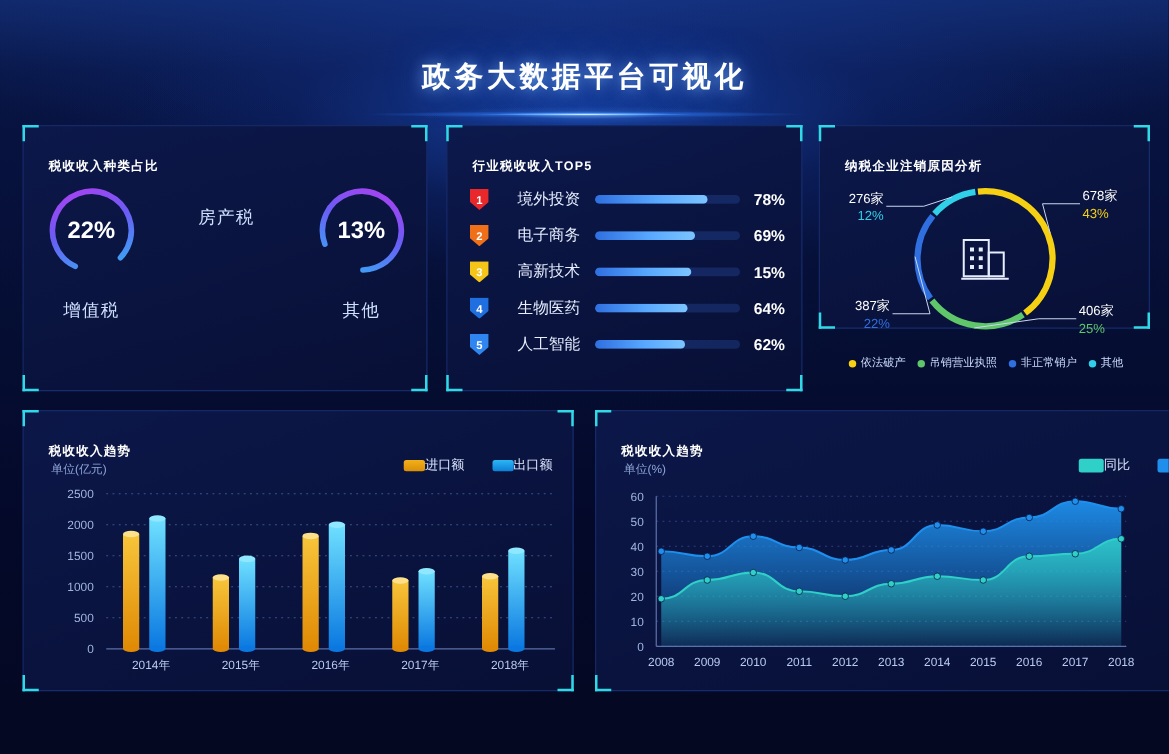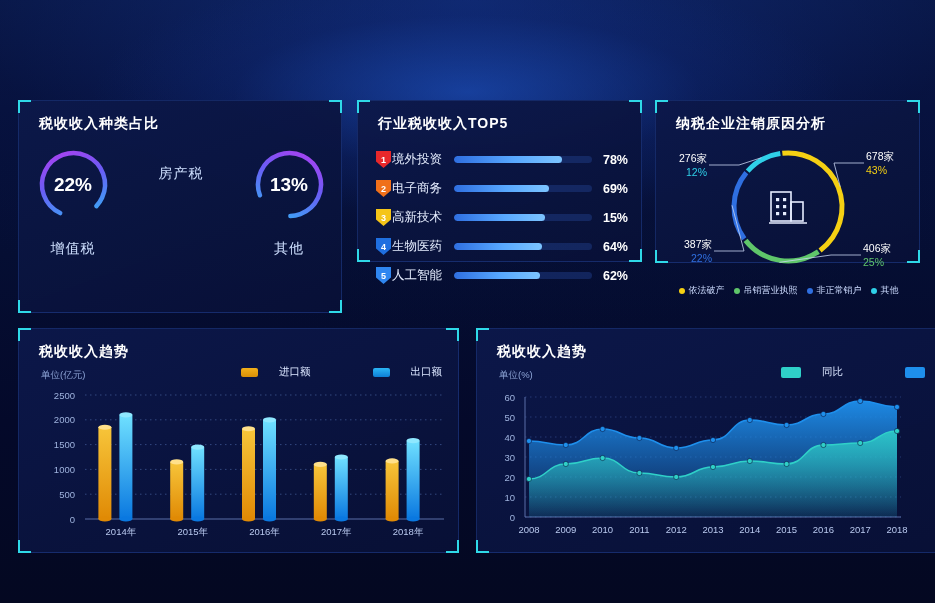--- a/index.html
+++ b/index.html
@@ -36,31 +36,31 @@
     position:absolute; left:0; top:0; width:935px; height:92px;
     background:linear-gradient(180deg, rgba(26,62,150,.45) 0%, rgba(16,40,110,.20) 60%, rgba(5,12,46,0) 100%);
   }
   
   .panel {
     position:absolute;
     background:linear-gradient(160deg, rgba(12,24,74,.96) 0%, rgba(10,20,64,.96) 50%, rgba(8,16,54,.97) 100%);
     border:1px solid rgba(42,84,180,.35);
   }
   .panel-title {
-    position:absolute; left:20px; top:14px;
-    font-size:14px; font-weight:bold; color:#ffffff; letter-spacing:1px;
+    position:absolute; left:20px; top:25px;
+    font-size:10px; font-weight:bold; color:#ffffff; letter-spacing:1px;
   }
   .corner { position:absolute; width:13px; height:13px; }
   .corner.tl { left:-1px; top:-1px; border-left:2px solid #2fd9e8; border-top:2px solid #2fd9e8; }
   .corner.tr { right:-1px; top:-1px; border-right:2px solid #2fd9e8; border-top:2px solid #2fd9e8; }
   .corner.bl { left:-1px; bottom:-1px; border-left:2px solid #2fd9e8; border-bottom:2px solid #2fd9e8; }
   .corner.br { right:-1px; bottom:-1px; border-right:2px solid #2fd9e8; border-bottom:2px solid #2fd9e8; }
 
   #panel-ratio { left:18px; top:100px; width:324px; height:213px; }
-  #panel-top5  { left:357px; top:100px; width:285px; height:162px;text-decoration:underline; }
+  #panel-top5  { left:357px; top:100px; width:285px; height:213px;text-decoration:underline; }
   #panel-reason{ left:655px; top:100px; width:265px; height:163px; }
   #panel-bar   { left:18px; top:328px; width:441px; height:225px; }
   #panel-line  { left:476px; top:328px; width:508px; height:225px; }
 
   
   .gauges { position:absolute; left:0; top:46px; width:324px; height:150px; display:flex; }
   .gauge-cell { flex:1; display:flex; flex-direction:column; align-items:center; }
   .gauge-ring { position:relative; width:75px; height:75px; }
   .gauge-val {
     position:absolute; left:0; top:0; width:75px; height:75px;
@@ -71,48 +71,54 @@
 
   
   .rank-list { position:absolute; left:18px; top:44px; width:252px; }
   .rank-row { display:flex; align-items:center; height:29px; }
   .rank-badge {
     width:15px; height:17px; flex:0 0 15px; position:relative;
     display:flex; align-items:center; justify-content:center;
     font-size:9px; font-weight:bold; color:#fff;
     clip-path:polygon(0 0,100% 0,100% 62%,50% 100%,0 62%);
   }
-  .rank-name { width:62px; flex:0 0 62px; margin-left:1px; font-size:12.5px; color:#e6eeff; }
+  .rank-name { width:62px; flex:0 0 62px; margin-left:23px; font-size:12.5px; color:#e6eeff; }
   .rank-bar-wrap { flex:1; height:7px; background:rgba(30,56,128,.55); border-radius:4px; overflow:hidden; }
   .rank-bar { height:7px; border-radius:4px; background:linear-gradient(90deg,#2f6fe0 0%,#58a8ff 55%,#7cc4ff 100%); }
   .rank-pct { width:36px; flex:0 0 36px; text-align:right; font-size:12.5px; font-weight:bold; color:#ffffff; }
 
   
   .reason-wrap { position:absolute; left:0; top:32px; width:265px; height:148px; }
   .reason-legend {
     position:absolute; left:0; top:183px; width:265px;
     display:flex; justify-content:center; gap:9px; font-size:9px; color:#cddcff;
   }
   .lg-item { display:flex; align-items:center; gap:4px; }
   .lg-dot { width:6px; height:6px; border-radius:50%; }
 
   
   .unit { position:absolute; left:22px; top:40px; font-size:9.5px; color:#8fa6d8; }
   .chart-legend { position:absolute; right:16px; top:36px; display:flex; gap:22px; align-items:center; }
-  .cl-item { display:flex; align-items:center; gap:21px; font-size:10.5px; color:#dbe6ff;margin-left:40px; }
+  .cl-item { display:flex; align-items:center; gap:0; font-size:10.5px; color:#dbe6ff; }
   .cl-swatch { width:17px; height:9px; border-radius:2px; }
   svg { display:block; }
   .tick { font-size:9.5px; fill:#9fb3de; font-family:"Liberation Sans",sans-serif; }
   .tick-x { font-size:9.5px; fill:#b9c9ef; font-family:"Liberation Sans",sans-serif; }
 </style>
 </head>
 <body>
 
 <div id="root">
 
+  <div class="header">
+    <div class="header-band"></div>
+    <div class="header-title">政务大数据平台可视化</div>
+    <div class="header-glow2"></div>
+    <div class="header-glow"></div>
+  </div>
 
   <div class="panel" id="panel-ratio">
     <span class="corner tl"></span>
     <span class="corner tr"></span>
     <span class="corner bl"></span>
     <span class="corner br"></span>
     <div class="panel-title">税收收入种类占比</div>
     <div class="gauges" id="gauges">
         <div class="gauge-cell">
           <div class="gauge-ring">

